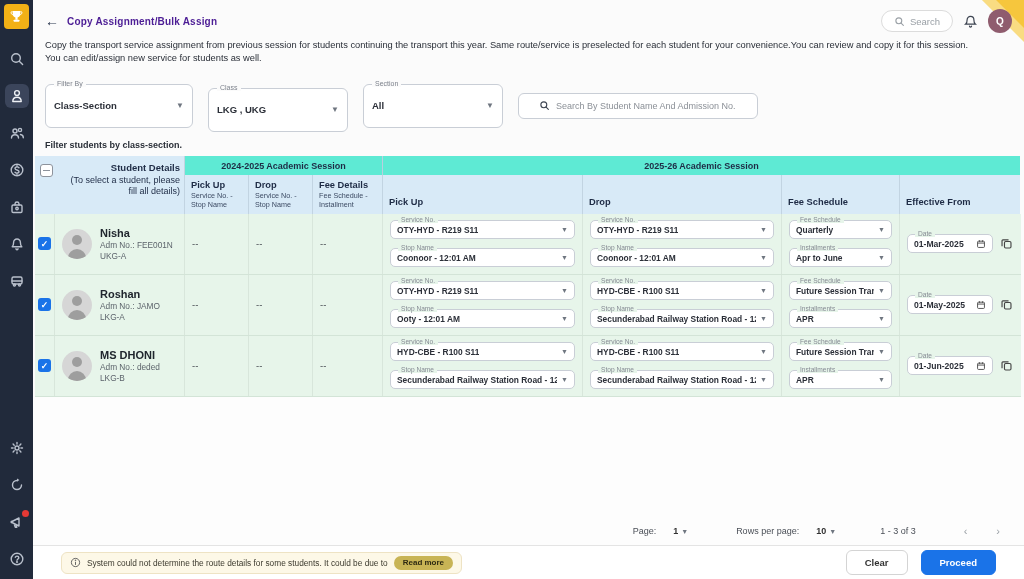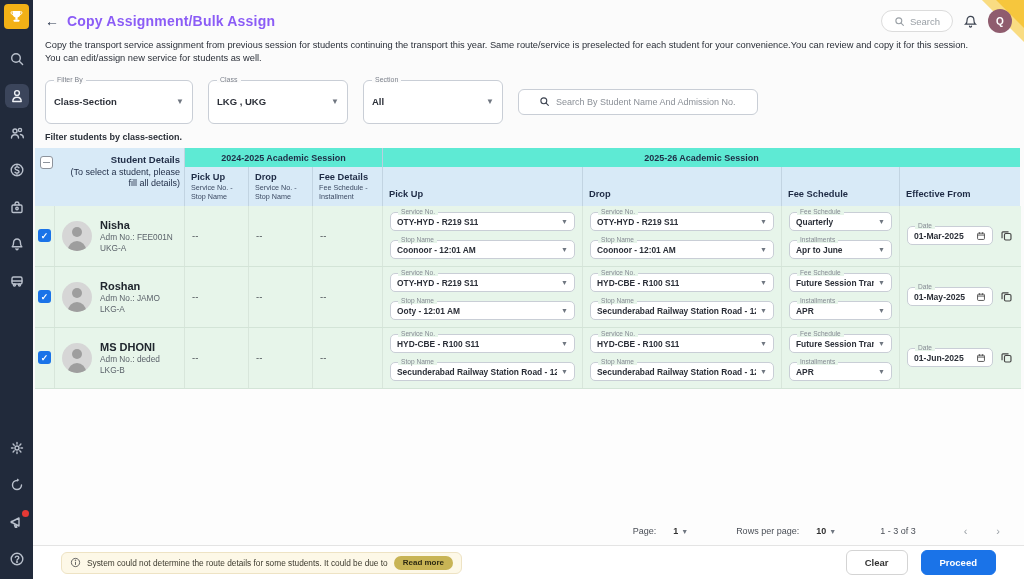--- a/index.html
+++ b/index.html
@@ -22,35 +22,35 @@
 
   
   .main { flex:1; position:relative; display:flex; flex-direction:column; }
 
   .corner-decor { position:absolute; top:0; right:0; width:64px; height:64px; overflow:hidden; pointer-events:none; z-index:0; }
   .corner-decor .band1 { position:absolute; width:120px; height:26px; background:#f6c63d; transform:rotate(45deg); top:-14px; right:-44px; }
   .corner-decor .band2 { position:absolute; width:120px; height:10px; background:#f9dc82; transform:rotate(45deg); top:22px; right:-52px; }
 
   .topbar { display:flex; align-items:center; padding:9px 12px 2px 12px; position:relative; z-index:2; }
   .back-arrow { font-size:14px; font-weight:bold; color:#1e2b45; margin-right:8px; cursor:pointer; }
-  .page-title { font-size:14px; font-weight:bold; color:#8b5cf6; letter-spacing:.2px; }
+  .page-title { font-size:10px; font-weight:bold; color:#4c1d95; letter-spacing:.2px; }
   .topbar-right { margin-left:auto; display:flex; align-items:center; gap:10px; }
   .search-pill { display:flex; align-items:center; gap:5px; border:1px solid #dcdcdc; border-radius:12px; background:#fff; height:22px; padding:0 12px; cursor:pointer; }
   .search-pill span { font-size:9.5px; color:#9aa0a6; }
   .bell-btn { cursor:pointer; display:flex; }
   .avatar { width:24px; height:24px; border-radius:50%; background:#8f5c6e; color:#fff; font-size:10px; font-weight:bold; display:flex; align-items:center; justify-content:center; cursor:pointer; }
 
   .intro { padding:4px 12px 0 12px; font-size:9.3px; color:#2a2f38; line-height:1.45; }
 
   .filters { display:flex; align-items:center; gap:15px; padding:14px 12px 0 12px; }
   .sel-field { position:relative; height:44px; border:1px solid #c9ced6; border-radius:6px; background:#fff; display:flex; align-items:center; padding:0 8px; cursor:pointer; }
   .sel-field .flabel { position:absolute; top:-5px; left:8px; font-size:7px; color:#7d828c; background:#fbfbfb; padding:0 3px; }
   .sel-field .fvalue { font-size:9.5px; font-weight:bold; color:#2b2f38; white-space:nowrap; }
   .sel-field .chev { margin-left:auto; color:#6f7680; font-size:8px; padding-left:8px; }
-  .w1 { width:148px; } .w2 { width:140px; } .w3 { width:140px; }
+  .w1 { width:148px; } .w2 { width:140px;margin-top:8px; } .w3 { width:140px; }
   .search-input-wrap { display:flex; align-items:center; gap:6px; width:240px; height:26px; border:1px solid #c9ced6; border-radius:6px; background:#fff; padding:0 20px; }
   .search-input-wrap input { border:none; outline:none; flex:1; font-size:9px; color:#333; background:transparent; font-family:"Liberation Sans",sans-serif; }
   .search-input-wrap input::placeholder { color:#8b9097; }
 
   .filter-hint { padding:8px 12px 6px 12px; font-size:9px; font-weight:bold; color:#2a2f38; }
 
   
   .grid-cols { display:grid; grid-template-columns:20px 130px 64px 64px 70px 200px 199px 118px 120px; }
   .table-wrap { margin:0 3px 0 2px; }
   .thead { position:relative; }

